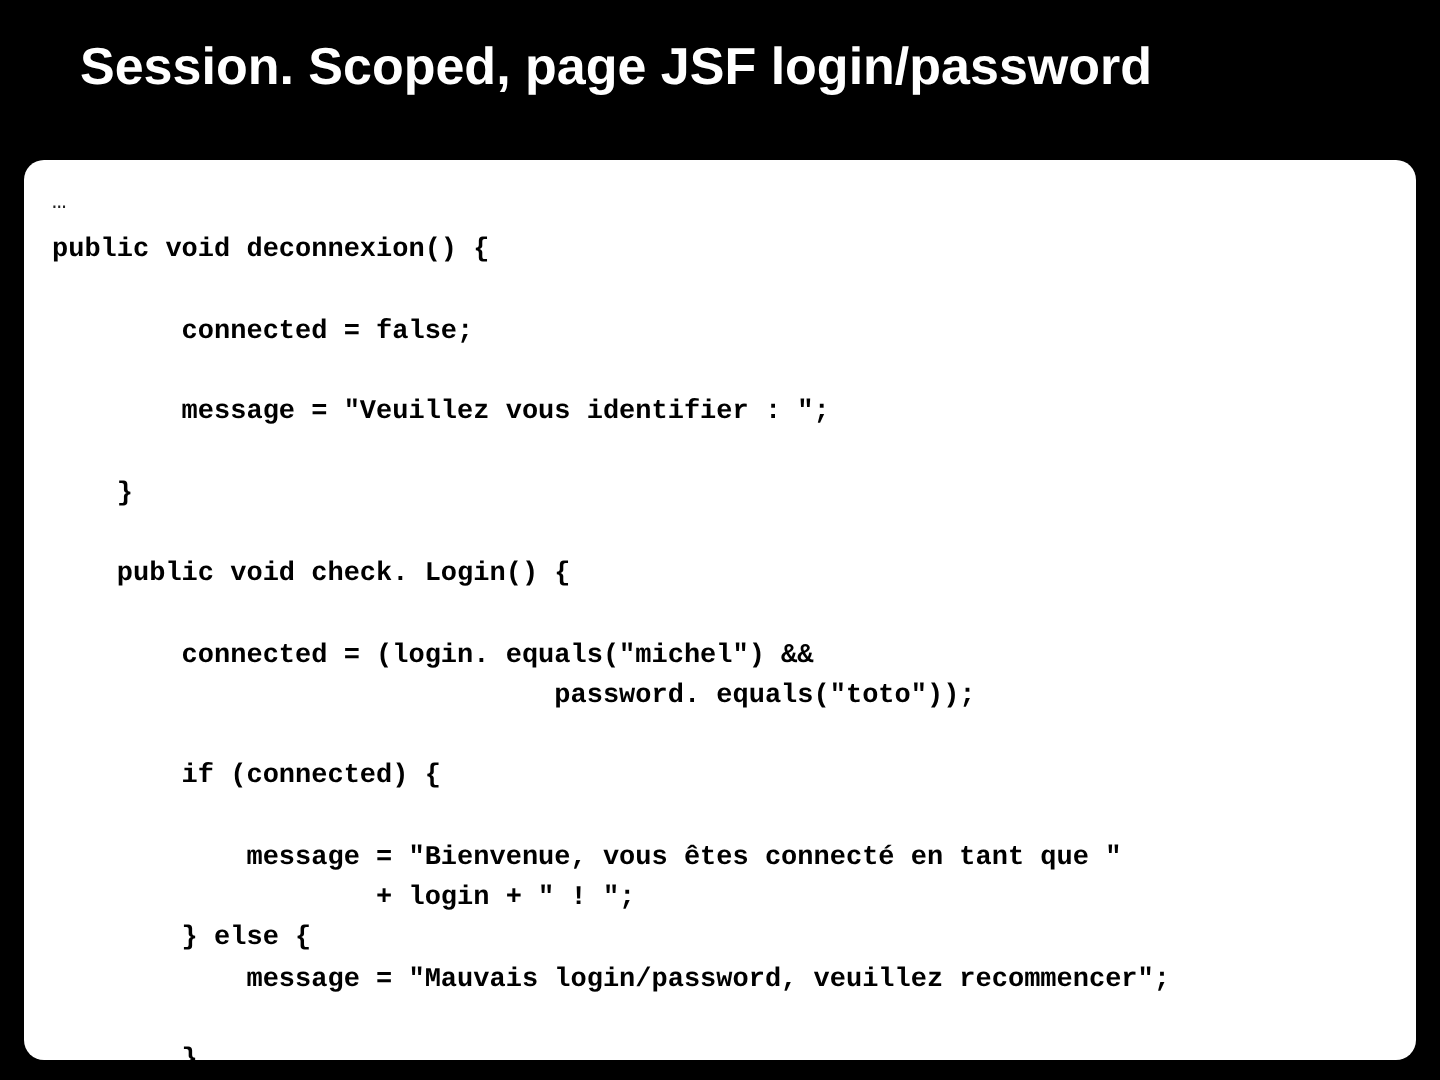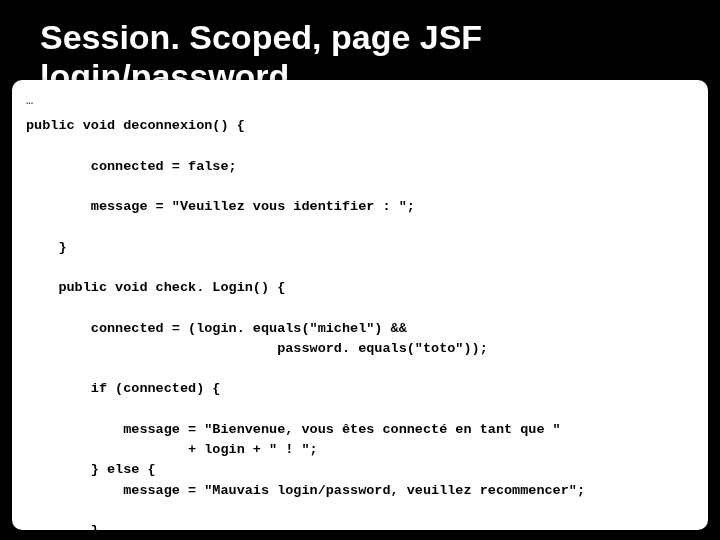--- a/index.html
+++ b/index.html
@@ -12,21 +12,21 @@
     overflow: hidden;
   }
   .slide {
     width: 720px;
     height: 540px;
     background: #000;
     position: relative;
   }
   .title {
     color: #fff;
-    font-size: 34px;
+    font-size: 26px;
     font-weight: bold;
     padding: 18px 20px 10px 40px;
     font-family: Arial, sans-serif;
   }
   .code-card {
     position: absolute;
     top: 80px;
     left: 12px;
     right: 12px;
     bottom: 10px;

